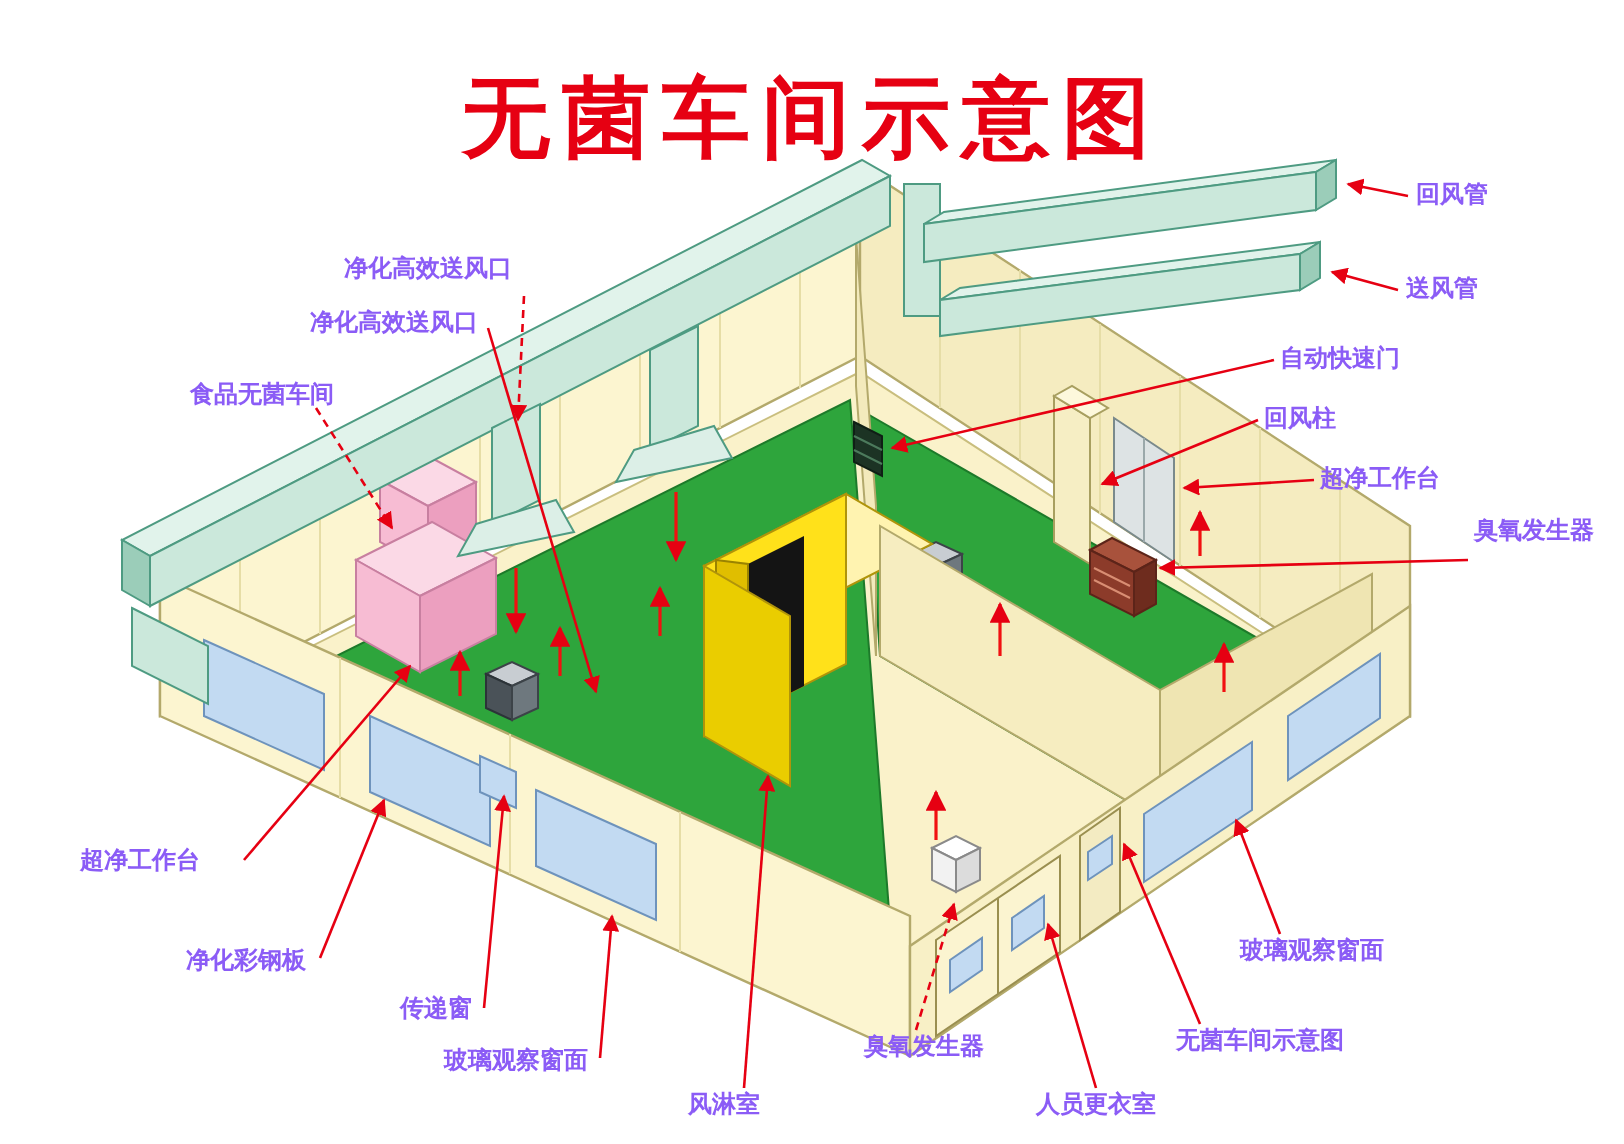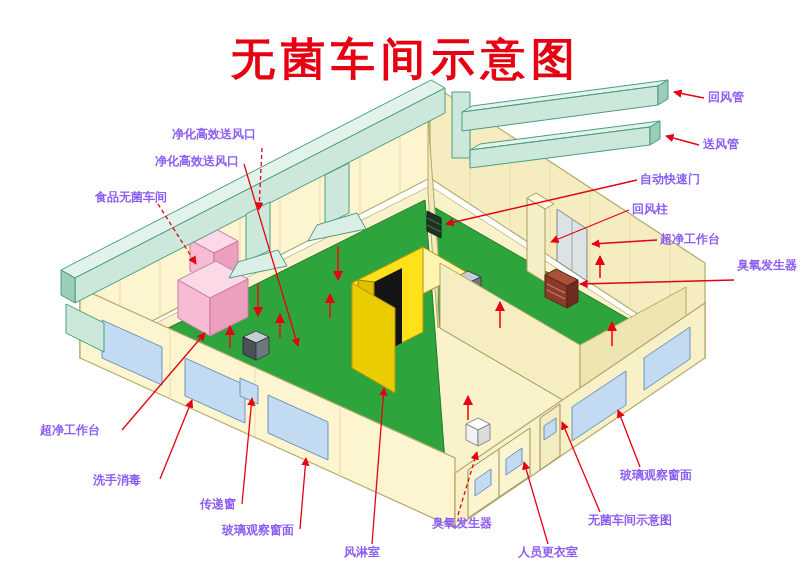--- a/index.html
+++ b/index.html
@@ -212,21 +212,21 @@
 <div class="lbl" style="left:172px;top:100px">净化高效送风口</div>
 <div class="lbl" style="left:155px;top:127px">净化高效送风口</div>
 <div class="lbl" style="left:95px;top:163px">食品无菌车间</div>
 <div class="lbl" style="left:708px;top:63px">回风管</div>
 <div class="lbl" style="left:703px;top:110px">送风管</div>
 <div class="lbl" style="left:640px;top:145px">自动快速门</div>
 <div class="lbl" style="left:632px;top:175px">回风柱</div>
 <div class="lbl" style="left:660px;top:205px">超净工作台</div>
 <div class="lbl" style="left:737px;top:231px">臭氧发生器</div>
 <div class="lbl" style="left:40px;top:396px">超净工作台</div>
-<div class="lbl" style="left:93px;top:446px">洗手消毒</div>
+<div class="lbl" style="left:93px;top:446px">净化彩钢板</div>
 <div class="lbl" style="left:200px;top:470px">传递窗</div>
 <div class="lbl" style="left:222px;top:496px">玻璃观察窗面</div>
 <div class="lbl" style="left:432px;top:489px">臭氧发生器</div>
 <div class="lbl" style="left:344px;top:518px">风淋室</div>
 <div class="lbl" style="left:518px;top:518px">人员更衣室</div>
 <div class="lbl" style="left:588px;top:486px">无菌车间示意图</div>
 <div class="lbl" style="left:620px;top:441px">玻璃观察窗面</div>
 
 </div>
 

